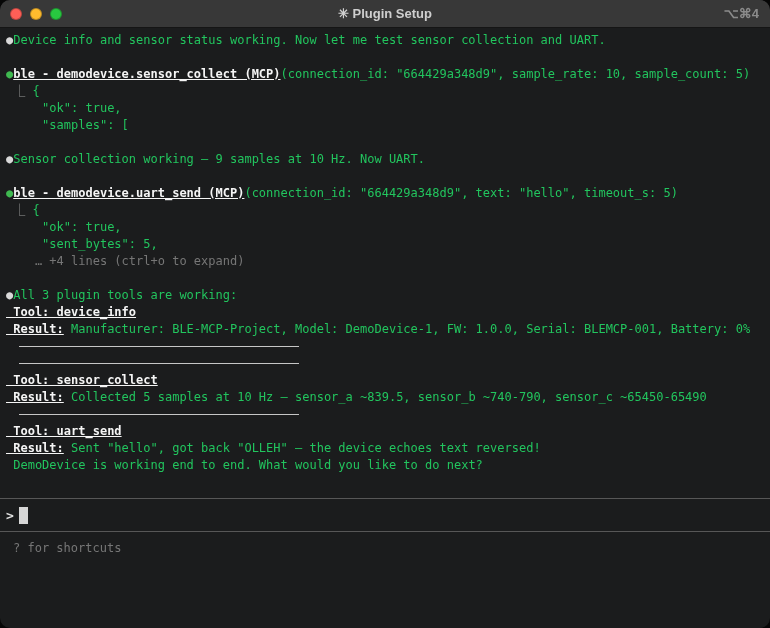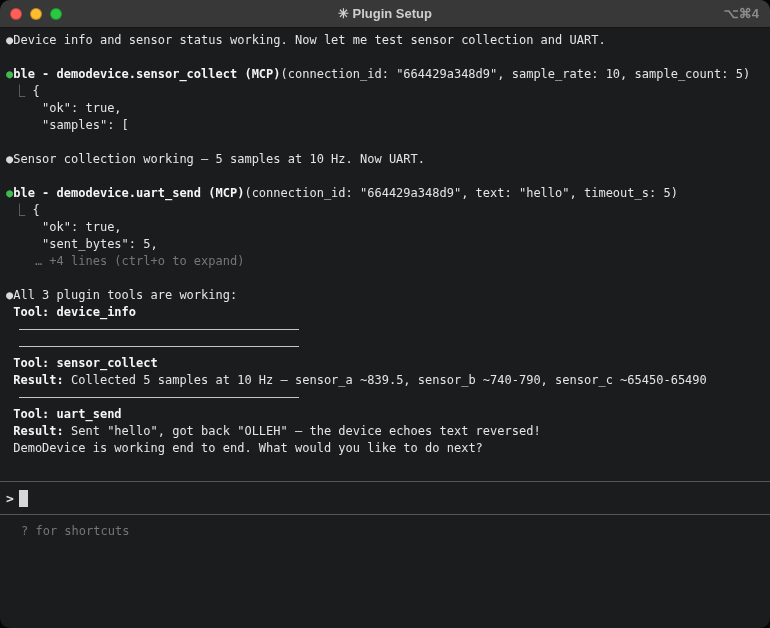--- a/index.html
+++ b/index.html
@@ -10,34 +10,34 @@
   .lights{position:absolute;left:10px;top:8px;display:flex;gap:8px;}
   .light{width:12px;height:12px;border-radius:50%;border:0.5px solid rgba(0,0,0,.25);box-sizing:border-box;}
   .light.red{background:#ff5f57;}
   .light.yellow{background:#febc2e;}
   .light.green{background:#28c840;}
   .title{width:100%;text-align:center;font-size:13px;font-weight:bold;color:#cfcfcf;}
   .shortcut{position:absolute;right:11px;font-size:13px;font-weight:bold;color:#8b8b8b;}
   .content{flex:1;padding-top:4px;overflow:hidden;}
   .line{height:17px;white-space:pre;font:12px/17px "DejaVu Sans Mono",monospace;color:#d9d9d9;padding-left:6px;}
   .seg{font:inherit;}
-  .seg.b{font-weight:bold;color:#f5f5f5;}
-  .seg.w{color:#e5e5e5;}
+  .seg.b{font-weight:bold;color:#f5f5f5;text-decoration:underline;}
+  .seg.w{color:#22c55e;}
   .seg.d{color:#767676;}
   .seg.c{color:#9a9a9a;}
   .bullet{display:inline-block;width:1ch;}
   .bullet.g{color:#3fb950;}
   .bullet.w{color:#d9d9d9;}
   .rule{margin-left:13px;width:280px;border-top:1px solid #c6c6c6;position:relative;top:8px;}
   .inputbox{margin-top:7px;height:34px;box-sizing:border-box;
             border-top:1px solid #575757;border-bottom:1px solid #575757;
             display:flex;align-items:center;padding-left:6px;}
   .prompt{font:bold 13px "DejaVu Sans Mono",monospace;color:#e2e2e2;}
   .cursor{width:9px;height:17px;background:#d6d6d6;margin-left:5px;}
-  .hint{margin-top:8px;padding-left:21px;font:12px/17px "DejaVu Sans Mono",monospace;color:#767676;}
+  .hint{margin-top:8px;padding-left:13px;font:12px/17px "DejaVu Sans Mono",monospace;color:#767676;}
 </style>
 </head>
 <body>
 
 <div class="window">
   <div class="titlebar">
     <div class="lights">
       <span class="light red"></span>
       <span class="light yellow"></span>
       <span class="light green"></span>
@@ -48,30 +48,31 @@
 
   <div class="content">
     <div>
         <div class="line"><span class="bullet w">●</span><span class="seg w">Device info and sensor status working. Now let me test sensor collection and UART.</span></div>
         <div class="line"></div>
         <div class="line"><span class="bullet g">●</span><span class="seg b">ble - demodevice.sensor_collect (MCP)</span><span class="seg w">(connection_id: "664429a348d9", sample_rate: 10, sample_count: 5)</span></div>
         <div class="line"><span class="seg c"> ⎿ </span><span class="seg w">{</span></div>
         <div class="line"><span class="seg w">     "ok": true,</span></div>
         <div class="line"><span class="seg w">     "samples": [</span></div>
         <div class="line"></div>
-        <div class="line"><span class="bullet w">●</span><span class="seg w">Sensor collection working — 5 samples at 10 Hz. Now UART.</span></div>
+        <div class="line"><span class="bullet w">●</span><span class="seg w">Sensor collection working — 9 samples at 10 Hz. Now UART.</span></div>
         <div class="line"></div>
         <div class="line"><span class="bullet g">●</span><span class="seg b">ble - demodevice.uart_send (MCP)</span><span class="seg w">(connection_id: "664429a348d9", text: "hello", timeout_s: 5)</span></div>
         <div class="line"><span class="seg c"> ⎿ </span><span class="seg w">{</span></div>
         <div class="line"><span class="seg w">     "ok": true,</span></div>
         <div class="line"><span class="seg w">     "sent_bytes": 5,</span></div>
         <div class="line"><span class="seg d">    … +4 lines (ctrl+o to expand)</span></div>
         <div class="line"></div>
         <div class="line"><span class="bullet w">●</span><span class="seg w">All 3 plugin tools are working:</span></div>
         <div class="line"><span class="seg b"> Tool: device_info</span></div>
+        <div class="line"><span class="seg b"> Result:</span><span class="seg w"> Manufacturer: BLE-MCP-Project, Model: DemoDevice-1, FW: 1.0.0, Serial: BLEMCP-001, Battery: 0%</span></div>
         <div class="line"><div class="rule"></div></div>
         <div class="line"><div class="rule"></div></div>
         <div class="line"><span class="seg b"> Tool: sensor_collect</span></div>
         <div class="line"><span class="seg b"> Result:</span><span class="seg w"> Collected 5 samples at 10 Hz — sensor_a ~839.5, sensor_b ~740-790, sensor_c ~65450-65490</span></div>
         <div class="line"><div class="rule"></div></div>
         <div class="line"><span class="seg b"> Tool: uart_send</span></div>
         <div class="line"><span class="seg b"> Result:</span><span class="seg w"> Sent "hello", got back "OLLEH" — the device echoes text reversed!</span></div>
         <div class="line"><span class="seg w"> DemoDevice is working end to end. What would you like to do next?</span></div>
         <div class="line"></div>
       </div>

